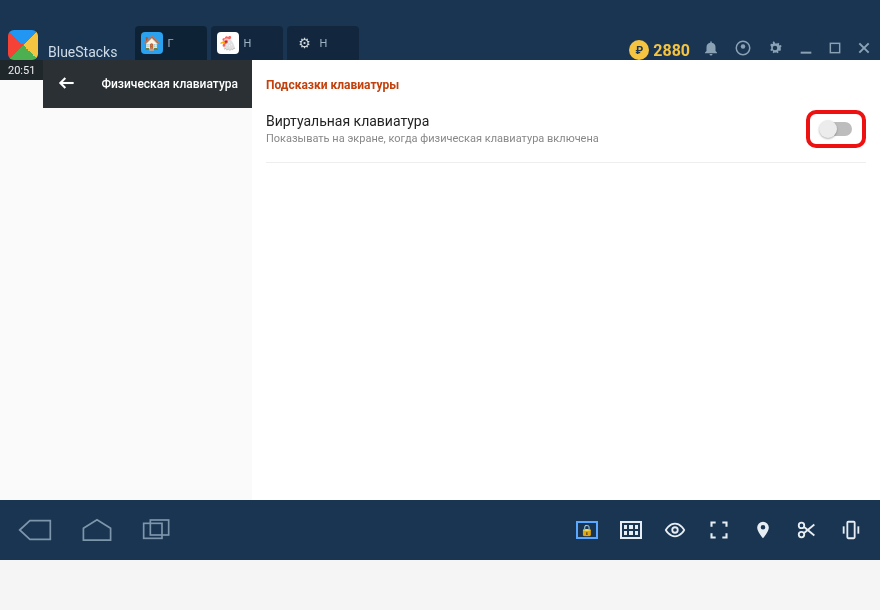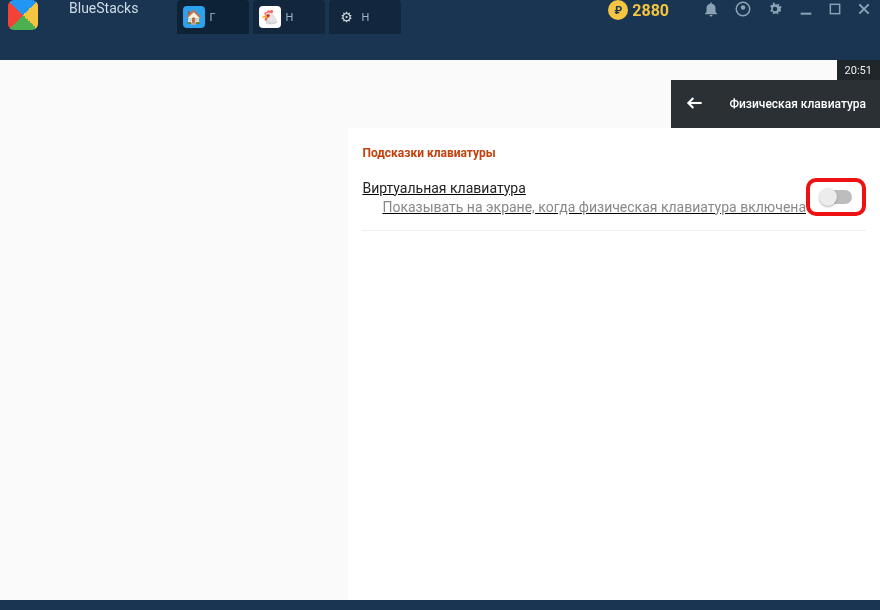--- a/index.html
+++ b/index.html
@@ -9,25 +9,24 @@
     font-family: -apple-system, "Segoe UI", Roboto, Arial, sans-serif;
     background: #f5f5f5;
     overflow: hidden;
     position: relative;
   }
   
   .titlebar {
     height: 60px;
     background: linear-gradient(to bottom, #1a3552 0%, #1a3552 100%);
     display: flex;
-    align-items: flex-start;
+    align-items: flex-end;
     padding: 0 8px;
     color: #bdd0df;
     font-size: 13px;
-    gap: 21px;
   }
   .bs-logo {
     width: 30px; height: 30px;
     border-radius: 6px;
     background: conic-gradient(from 45deg, #f5c542 0deg 90deg, #4caf50 90deg 180deg, #f44336 180deg 270deg, #2196f3 270deg 360deg);
     margin-right: 10px;
   }
   .brand { color: #cfdbe6; font-size: 14px; margin-right: 18px; }
   .tabs { display: flex; gap: 4px; align-items: center; }
   .tab {
@@ -58,23 +57,23 @@
     width: 20px; height: 20px; border-radius: 50%;
     background: #f5c542;
     display: flex; align-items: center; justify-content: center;
     font-size: 11px; color: #1a3552; font-weight: 700;
   }
   .win-icons { display: flex; align-items: center; gap: 14px; color: #8ba2b5; }
   .win-icons span, .win-icons svg { cursor: pointer; }
 
   
   .android-area {
-    height: 540px;
+    height: 440px;
     background: #fafafa;
-    display: flex; flex-direction: column; align-items: flex-end;
+    display: flex; flex-direction: row;
   }
   .status-strip {
     height: 20px;
     background: #20272b;
     color: #eee;
     font-size: 11px;
     display: flex; justify-content: flex-end; align-items: center;
     padding: 0 8px;
   }
   .app-bar {
@@ -91,23 +90,23 @@
     color: #c2410c;
     font-size: 12px;
     font-weight: 700;
     margin-bottom: 14px;
   }
   .setting-row {
     display: flex; align-items: center;
     padding: 4px 0 14px 0;
     border-bottom: 1px solid #eee;
   }
-  .setting-text { flex: 1; text-decoration: underline; }
+  .setting-text { flex: 1; }
   .setting-title { color: #222; font-size: 14px; margin-bottom: 3px; }
-  .setting-sub { color: #888; font-size: 14px; margin-left: 20px; }
+  .setting-sub { color: #888; font-size: 11px; }
   .toggle-capsule {
     border: 4px solid #e11;
     border-radius: 10px;
     padding: 8px 10px;
     display: flex; align-items: center; justify-content: center;
   }
   .toggle {
     width: 32px; height: 14px;
     background: #bdbdbd;
     border-radius: 8px;

